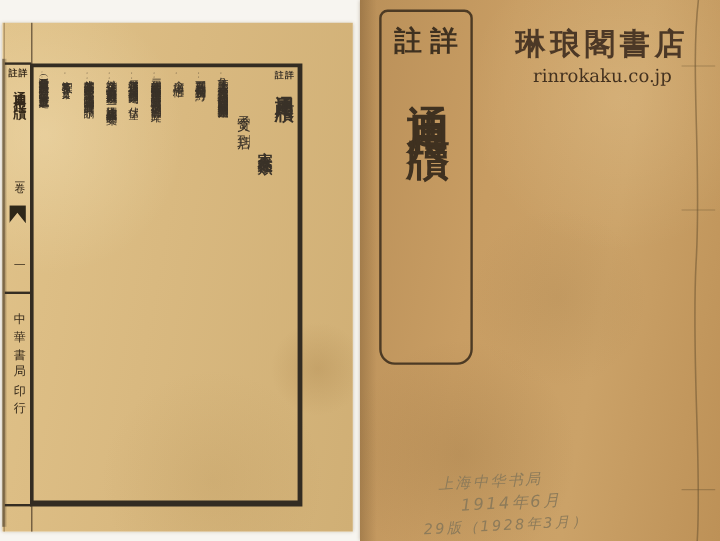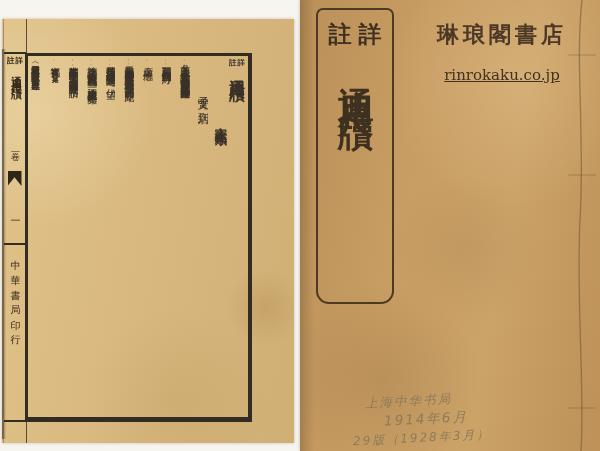--- a/index.html
+++ b/index.html
@@ -65,22 +65,22 @@
   .cover-left-shade{position:absolute;left:0;top:0;width:14px;height:100%;
     background:linear-gradient(90deg,rgba(90,62,30,.28),rgba(90,62,30,0));}
 
   .title-label{position:absolute;left:16px;top:8px;width:74px;height:292px;
     border:2px solid #4c3a24;border-radius:7px 7px 13px 13px;
     display:flex;flex-direction:column;align-items:center;color:#3f3120;}
   .label-pair{margin-top:9px;gap:7px;font-size:23px;font-weight:bold;}
   .label-title{writing-mode:vertical-rl;font-size:36px;font-weight:bold;letter-spacing:9px;margin-top:8px;}
 
   .bookstore{position:absolute;right:14px;top:20px;width:168px;text-align:center;color:#4c3826;}
-  .bookstore-name{font-size:22px;font-weight:bold;letter-spacing:4px;white-space:nowrap;}
-  .bookstore-url{font-family:"DejaVu Serif",serif;font-size:15px;margin-top:16px;color:#43311f;text-decoration:underline;}
+  .bookstore-name{font-size:25px;font-weight:bold;letter-spacing:4px;white-space:nowrap;}
+  .bookstore-url{font-family:"DejaVu Serif",serif;font-size:15px;margin-top:1px;color:#43311f;}
 
   .pencil-notes{position:absolute;left:52px;bottom:6px;width:200px;
     color:#8d7b5a;font-style:italic;transform:rotate(-3deg);letter-spacing:2px;}
   .pencil-line{white-space:nowrap;}
   .pencil-line:nth-child(1){font-size:12.5px;margin-left:14px;}
   .pencil-line:nth-child(2){font-size:13.5px;margin-left:32px;margin-top:1px;}
   .pencil-line:nth-child(3){font-size:12px;margin-left:0;margin-top:1px;}
 
   .thread-svg{position:absolute;right:0;top:0;}
 </style>

